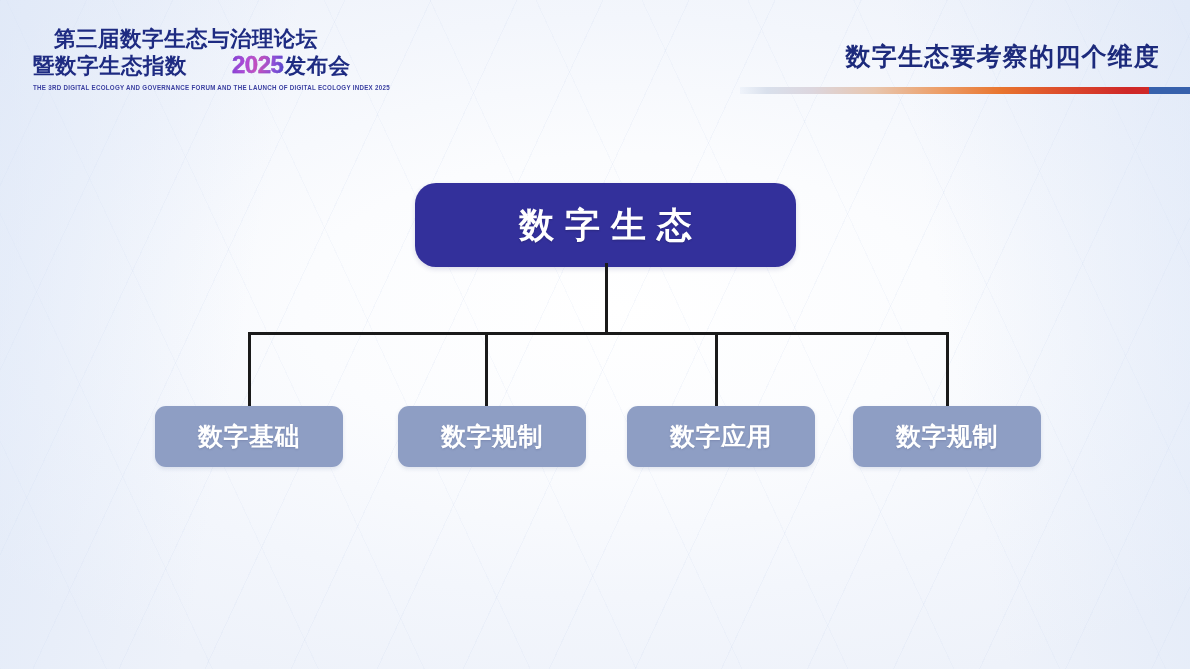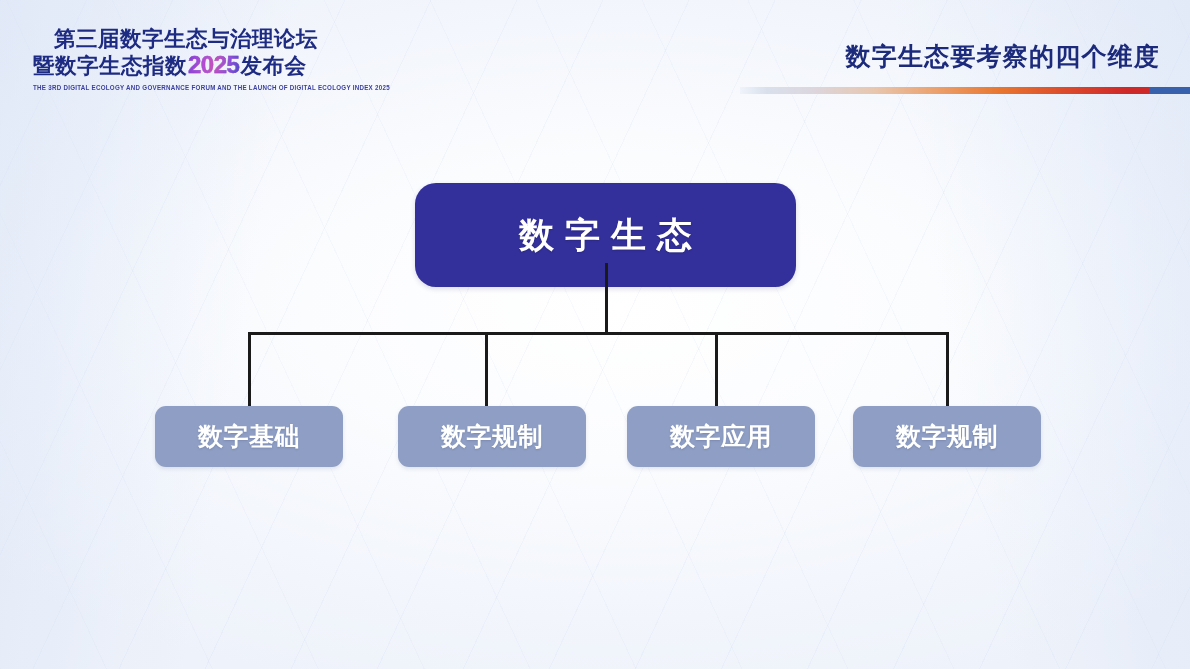--- a/index.html
+++ b/index.html
@@ -37,20 +37,21 @@
     font-size:21.5px; font-weight:bold; color:#1e2b82;
     letter-spacing:.5px; line-height:26px; white-space:nowrap;text-align:right;
   }
   .logo-line-2 { display:flex; align-items:baseline; }
   .logo-year {
     font-size:24px; font-weight:bold; letter-spacing:-.5px;
     background:linear-gradient(100deg,#7b3fd4 0%,#b24bd6 28%,#c84fb8 52%,#8d50d8 78%,#4b46c8 100%);
     -webkit-background-clip:text; background-clip:text; color:transparent;
     -webkit-text-stroke:.4px rgba(120,70,200,.55);
     padding:0 1px;
+    margin-left:44px;
   }
   .logo-sub {
     margin-top:5px; font-size:6.2px; font-weight:bold; color:#3a3fa0;
     letter-spacing:.28px; white-space:nowrap; transform:scaleY(1.05);
     transform-origin:left top;
   }
 
   .page-title {
     position:absolute; right:30px; top:40px;
     font-size:25px; font-weight:bold; color:#1c2a7c;
@@ -69,21 +70,21 @@
       #cf2828 86%,
       #cf2828 91%,
       #3761ac 91%,
       #3761ac 100%);
   }
 
   
   .chart { position:absolute; left:0; top:0; width:1190px; height:669px; }
 
   .node-root {
-    position:absolute; left:415px; top:183px; width:381px; height:104px;
+    position:absolute; left:415px; top:183px; width:381px; height:84px;
     background:#33309b; border-radius:21px;
     display:flex; align-items:center; justify-content:center;
     box-shadow:0 2px 5px rgba(40,40,110,.16);
   }
   .node-root span {
     color:#ffffff; font-size:35px; font-weight:bold; letter-spacing:11px;
     text-indent:11px; text-shadow:0 1px 2px rgba(0,0,0,.18);
   }
 
   .node-child {

